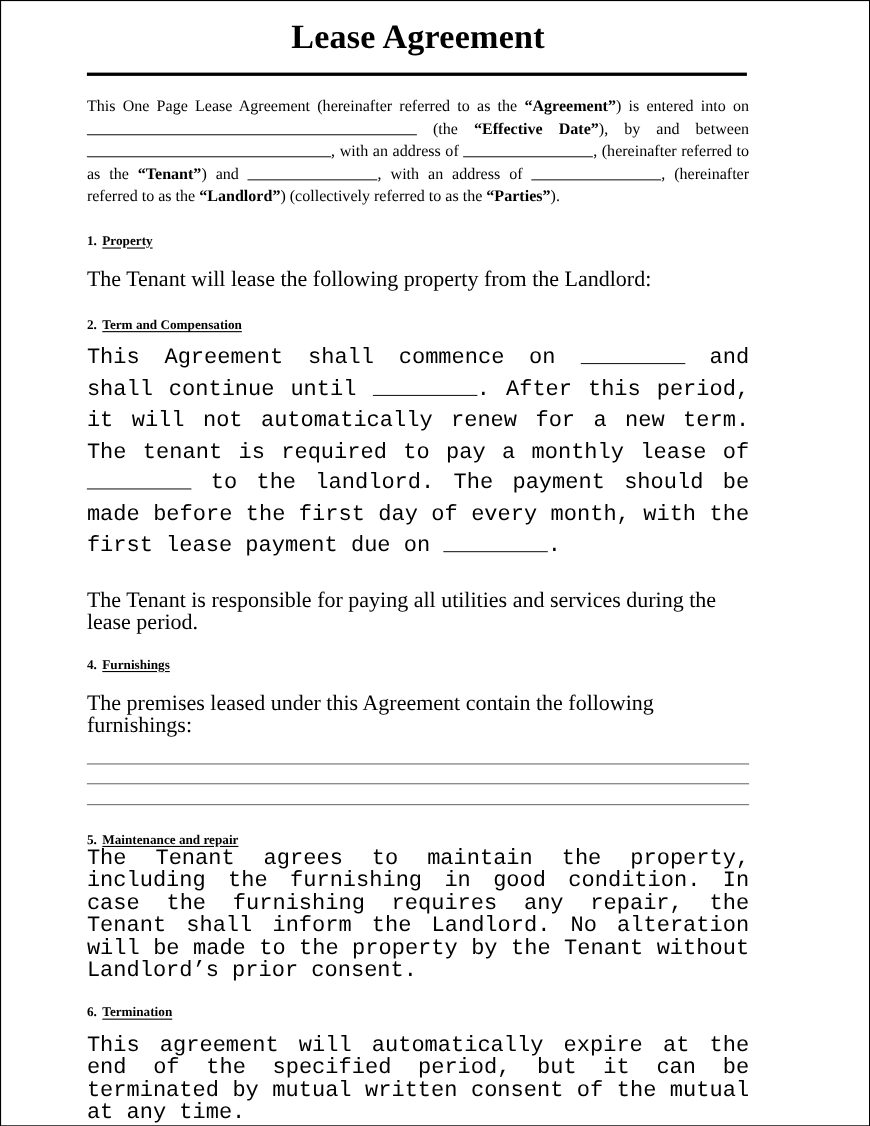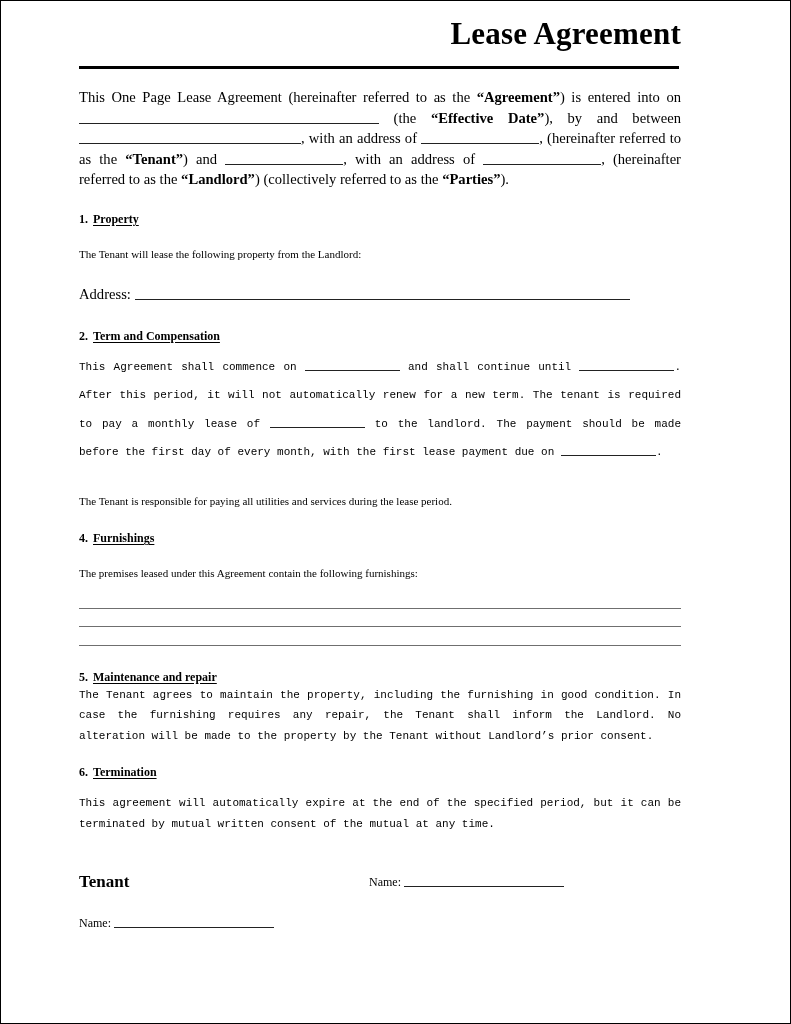--- a/index.html
+++ b/index.html
@@ -26,21 +26,21 @@
 
   .page-inner {
     position: absolute;
     left: 78px;
     top: 0;
     width: 602px;
   }
 
   
   .doc-title {
-    text-align: right;
+    text-align: center;
     font-size: 31px;
     font-weight: bold;
     letter-spacing: 0.2px;
     margin: 0;
     padding-top: 16px;
     line-height: 1.1;
     font-family: "Liberation Serif", "DejaVu Serif", serif;
   }
   .title-rule {
     margin-top: 15px;
@@ -73,21 +73,21 @@
     text-decoration: none;
     margin-right: 5px;
   }
   .section-head .ttl {
     font-weight: bold;
     text-decoration: underline;
     text-underline-offset: 2px;
   }
 
   .body-text {
-    font-size: 11px;
+    font-size: 20px;
     line-height: 20.5px;
     text-align: left;
   }
   .body-text.justified {
     text-align: justify;
     font-family: Liberation Mono, monospace;
   }
   .body-text.wide {
     line-height: 28.5px;
   }
@@ -168,21 +168,20 @@
   <div class="page-inner">
 
     <h1 class="doc-title">Lease Agreement</h1>
     <div class="title-rule"></div>
 
     <p class="intro"><span>This One Page Lease Agreement (hereinafter referred to as the </span><b>“Agreement”</b><span>) is entered into on </span><span class="blank w-xl"></span><span> (the </span><b>“Effective Date”</b><span>), by and between </span><span class="blank w-lg"></span><span>, with an address of </span><span class="blank w-md"></span><span>, (hereinafter referred to as the </span><b>“Tenant”</b><span>) and </span><span class="blank w-md"></span><span>, with an address of </span><span class="blank w-md"></span><span>, (hereinafter referred to as the </span><b>“Landlord”</b><span>) (collectively referred to as the </span><b>“Parties”</b><span>).</span></p>
 
     <div class="sec-1">
       <div class="section-head"><span class="num">1.</span><span class="ttl">Property</span></div>
       <div class="body-text">The Tenant will lease the following property from the Landlord:</div>
-      <div class="addr-line"><span>Address:</span> <span class="blank w-addr"></span></div>
     </div>
 
     <div class="sec-2">
       <div class="section-head"><span class="num">2.</span><span class="ttl">Term and Compensation</span></div>
       <div class="body-text justified wide"><span>This Agreement shall commence on </span><span class="blank w-sm"></span><span> and shall continue until </span><span class="blank w-sm"></span><span>. After this period, it will not automatically renew for a new term. The tenant is required to pay a monthly lease of </span><span class="blank w-sm"></span><span> to the landlord. The payment should be made before the first day of every month, with the first lease payment due on </span><span class="blank w-sm"></span><span>.</span></div>
     </div>
 
     <div class="sec-3">
       <div class="body-text">The Tenant is responsible for paying all utilities and services during the lease period.</div>
     </div>

